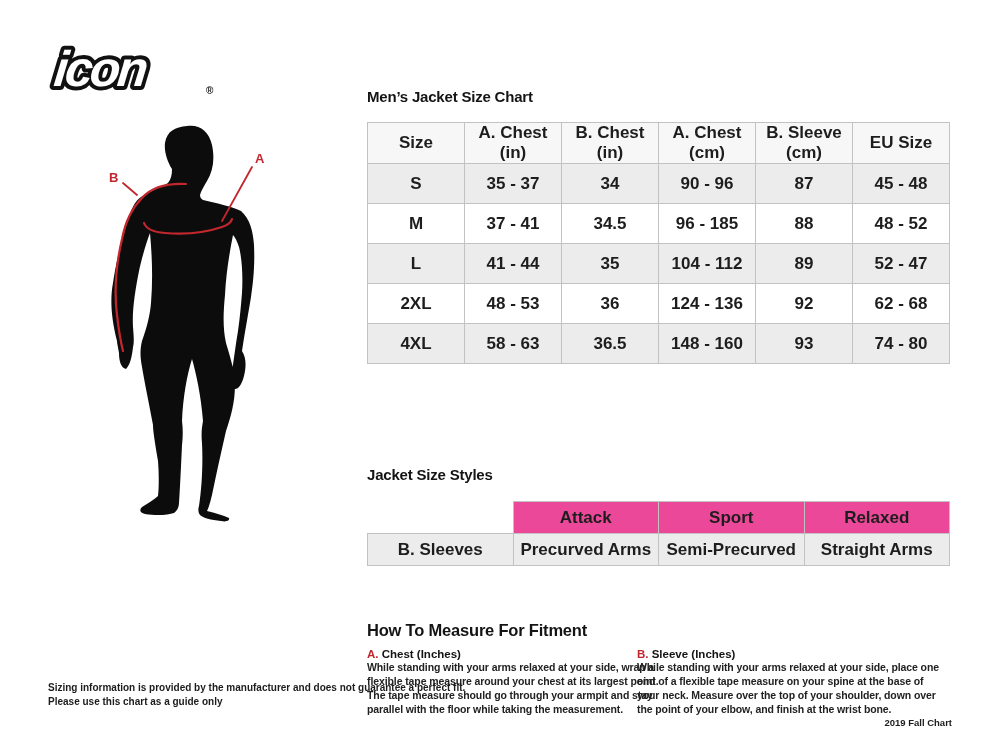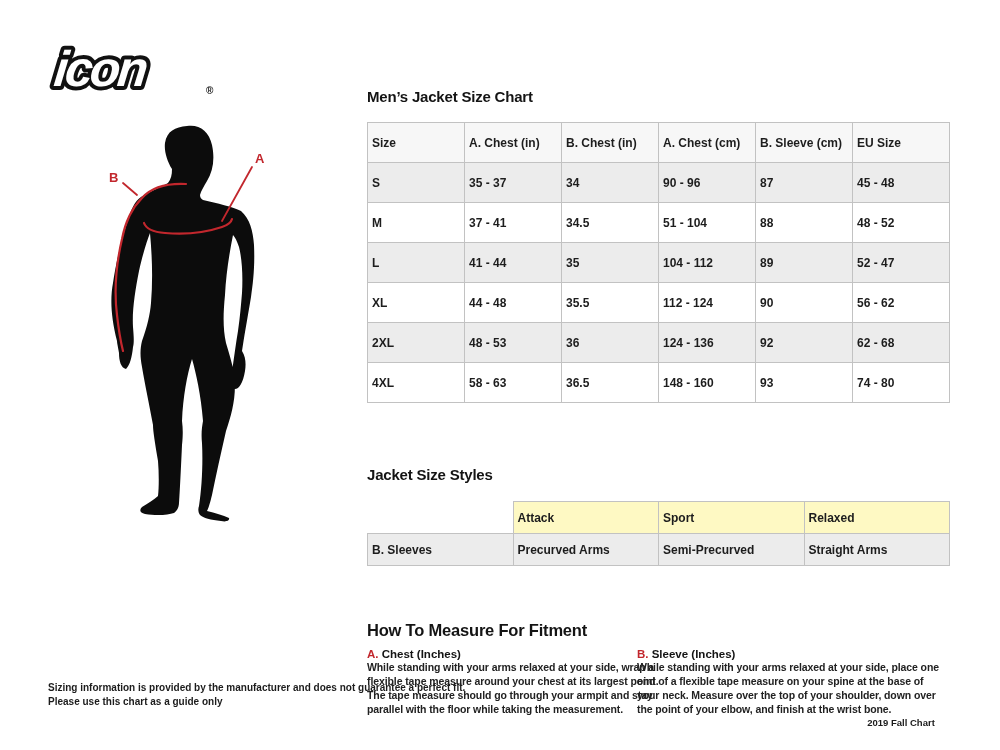--- a/index.html
+++ b/index.html
@@ -13,48 +13,48 @@
   
   .figure { position:absolute; left:95px; top:95px; }
 
   
   .sec-title { position:absolute; font-weight:bold; color:#141414; letter-spacing:-0.2px; }
   #title-size-chart { left:367px; top:88px;  font-size:15px; }
   #title-styles     { left:367px; top:466px; font-size:15px; }
   #title-measure    { left:367px; top:621px; font-size:16.5px; }
 
   
-  table { border-collapse:collapse; table-layout:fixed; text-align:left;
-          font-size:12px; font-weight:bold; color:#1d1d1d; }
+  table { border-collapse:collapse; table-layout:fixed; text-align:center;
+          font-size:17px; font-weight:bold; color:#1d1d1d; }
   th, td { border:1px solid #c2c2c2; padding:0 4px; }
 
   .size-table { position:absolute; left:367px; top:122px; width:583px; }
   .size-table th, .size-table td { height:40px; }
   .size-table thead th { background:#f7f7f7; }
   .size-table tbody tr:nth-child(odd) td { background:#ececec; }
 
   .styles-table { position:absolute; left:367px; top:501px; width:583px; }
   .styles-table th, .styles-table td { height:32px; }
-  .styles-table thead th { background:#fef9c3; }
+  .styles-table thead th { background:#ec4899; }
   .styles-table th.blank { border:none; background:#fff; }
   .styles-table tbody tr:nth-child(1) td { background:#ececec; }
 
   
   .measure-col { position:absolute; top:648px; }
   #measure-a { left:367px; width:292px; }
   #measure-b { left:637px; width:316px; }
   .measure-head { font-size:11.5px; font-weight:bold; color:#141414; margin-bottom:1px; }
   .measure-head .letter { color:#c2272d; }
   .measure-body { font-size:10.5px; font-weight:bold; line-height:1.33; color:#222;
                   white-space:pre-line; letter-spacing:-0.1px; }
 
   
   .disclaimer { position:absolute; left:48px; top:681px; font-size:10px; font-weight:bold;
                 color:#1c1c1c; white-space:pre-line; line-height:1.35; }
-  .footer-right { position:absolute; left:850px; top:717px; width:102px; text-align:center;
+  .footer-right { position:absolute; left:850px; top:717px; width:102px; text-align:right;
                   font-size:9.5px; font-weight:bold; color:#1c1c1c; }
 </style>
 </head>
 <body>
 
 <div class="canvas">
 
   <svg class="logo" width="190" height="66" viewBox="0 0 190 66">
     <g transform="skewX(-6)">
       <text x="18" y="50" font-family="Liberation Sans, sans-serif" font-size="50" font-weight="bold" font-style="italic" letter-spacing="-3" fill="#ffffff" stroke="#111111" stroke-width="8" stroke-linejoin="round" paint-order="stroke">icon</text>
@@ -152,39 +152,31 @@
           <td>35 - 37</td>
           <td>34</td>
           <td>90 - 96</td>
           <td>87</td>
           <td>45 - 48</td>
         </tr>
         <tr>
           <td>M</td>
           <td>37 - 41</td>
           <td>34.5</td>
-          <td>51 - 104</td>
+          <td>96 - 185</td>
           <td>88</td>
           <td>48 - 52</td>
         </tr>
         <tr>
           <td>L</td>
           <td>41 - 44</td>
           <td>35</td>
           <td>104 - 112</td>
           <td>89</td>
           <td>52 - 47</td>
-        </tr>
-        <tr>
-          <td>XL</td>
-          <td>44 - 48</td>
-          <td>35.5</td>
-          <td>112 - 124</td>
-          <td>90</td>
-          <td>56 - 62</td>
         </tr>
         <tr>
           <td>2XL</td>
           <td>48 - 53</td>
           <td>36</td>
           <td>124 - 136</td>
           <td>92</td>
           <td>62 - 68</td>
         </tr>
         <tr>

